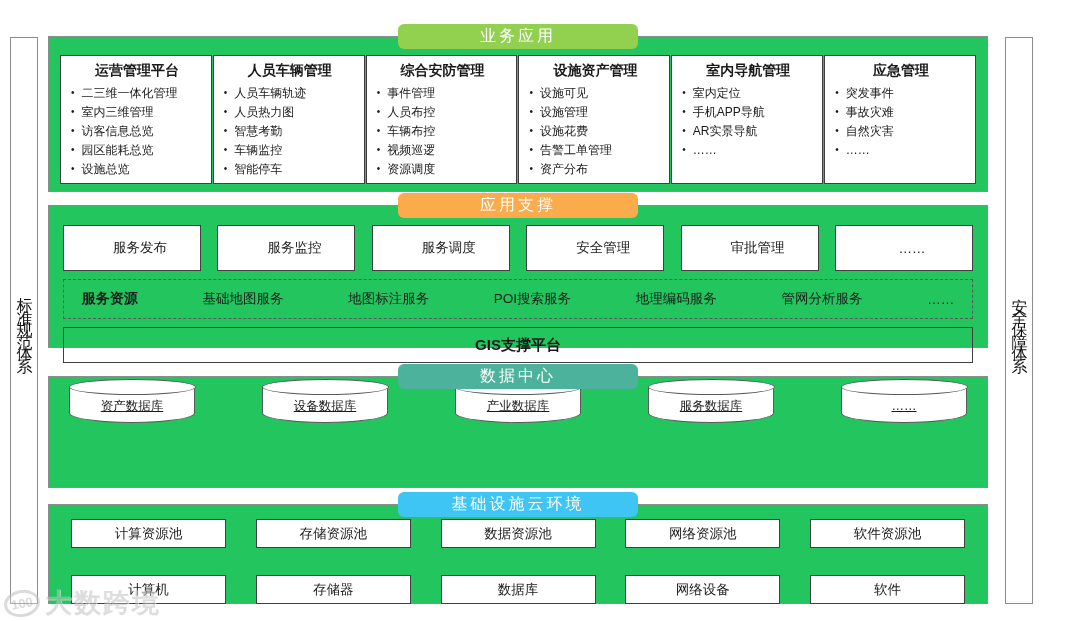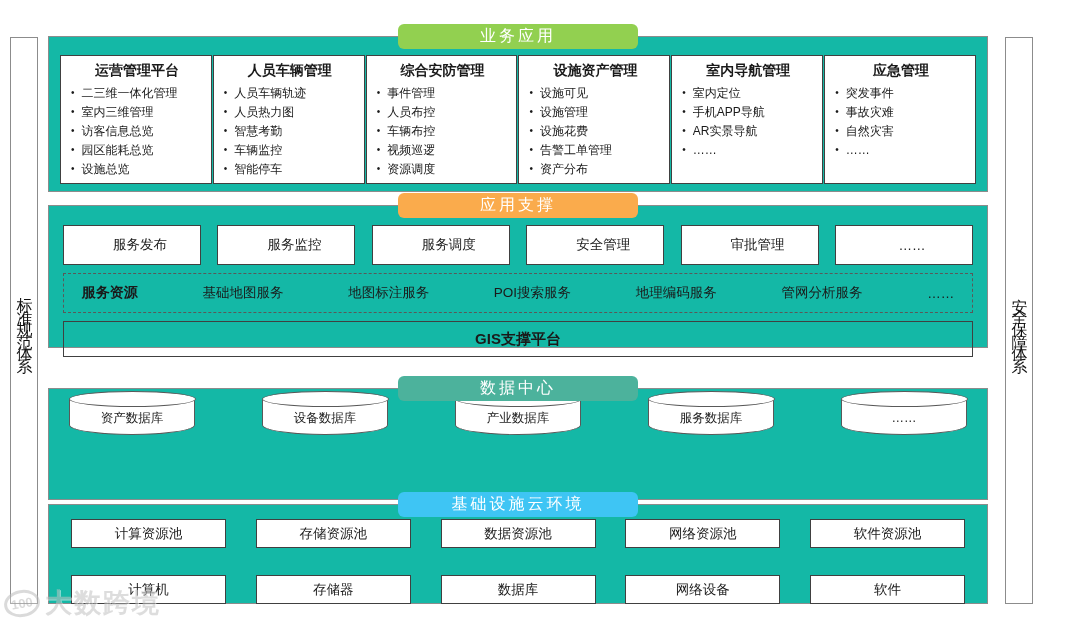--- a/index.html
+++ b/index.html
@@ -9,48 +9,48 @@
   
   .rail{position:absolute;top:37px;height:567px;width:28px;border:1.5px solid #8c8c8c;
         box-sizing:border-box;background:#fff;display:flex;align-items:center;justify-content:center;}
   .rail-left{left:10px;}
   .rail-right{left:1005px;}
   .rail-text{writing-mode:vertical-rl;text-orientation:upright;letter-spacing:12px;
              font-size:16px;color:#111;}
 
   
   .layer{position:absolute;left:48px;width:940px;border:1.5px solid #8c8c8c;
-         box-sizing:border-box;background:#14b8a6;}
+         box-sizing:border-box;background:#22c55e;}
   .banner{position:absolute;top:-13px;left:50%;transform:translateX(-50%);
           width:240px;height:25px;border-radius:6px;color:#fff;font-size:16px;
           letter-spacing:3px;display:flex;align-items:center;justify-content:center;z-index:2;}
 
   
   .layer-business{top:36px;height:156px;}
   .cards-row{display:flex;gap:1px;padding:18px 11px 10px;}
   .app-card{flex:1;border:1.5px solid #404040;box-sizing:border-box;background:#fff;
             padding:5px 2px 4px 4px;min-height:114px;}
   .card-title{text-align:center;font-weight:bold;font-size:14px;margin:1px 0 4px;white-space:nowrap;}
   .card-list{list-style:none;margin:0;padding:0 0 0 4px;font-size:12px;line-height:1.58;}
   .card-list li{white-space:nowrap;}
   .card-list li::before{content:"•";margin:0 7px 0 2px;font-size:10px;vertical-align:1px;}
 
   
   .layer-support{top:205px;height:143px;}
   .svc-row{display:flex;justify-content:space-between;padding:19px 14px 0;}
-  .svc-btn{width:138px;height:40px;border:1.5px solid #404040;box-sizing:border-box;
+  .svc-btn{width:138px;height:46px;border:1.5px solid #404040;box-sizing:border-box;
            display:flex;align-items:center;justify-content:center;font-size:13.5px;background:#fff;padding-left:16px;}
   .res-box{margin:8px 14px 0;border:1.5px dashed #595959;height:38px;
            display:flex;align-items:center;justify-content:space-around;font-size:13.5px;gap:29px;}
   .res-label{font-weight:bold;font-size:14px;}
   .gis-bar{margin:8px 14px 0;border:1.5px solid #404040;height:34px;
            display:flex;align-items:center;justify-content:center;font-weight:bold;font-size:15px;}
 
   
-  .layer-data{top:388px;height:112px;}
+  .layer-data{top:376px;height:112px;text-decoration:underline;}
   .cyl-row{display:flex;justify-content:space-between;padding:0 20px;}
   .cyl-row-1{margin-top:13px;}
   .cyl-row-2{margin-top:10px;}
   .cyl{position:relative;width:126px;height:36px;border:1.5px solid #595959;border-top:none;
        border-radius:0 0 50% 50%/0 0 10px 10px;box-sizing:border-box;background:#fff;
        display:flex;align-items:center;justify-content:center;}
   .cyl::before{content:"";position:absolute;top:-8px;left:-1.5px;right:-1.5px;height:16px;
        border:1.5px solid #595959;border-radius:50%;background:#fff;box-sizing:border-box;}
   .cyl-label{position:relative;z-index:1;font-size:12.5px;margin-top:3px;white-space:nowrap;}
 

